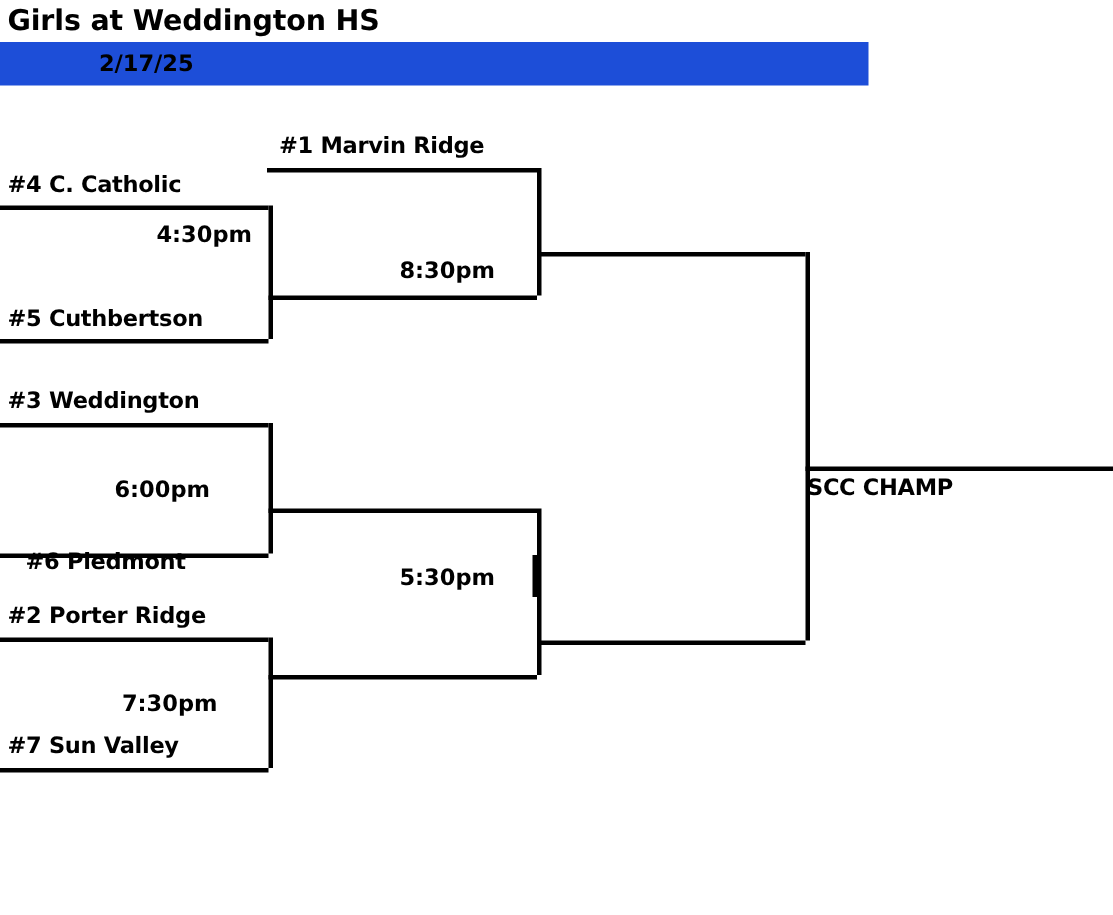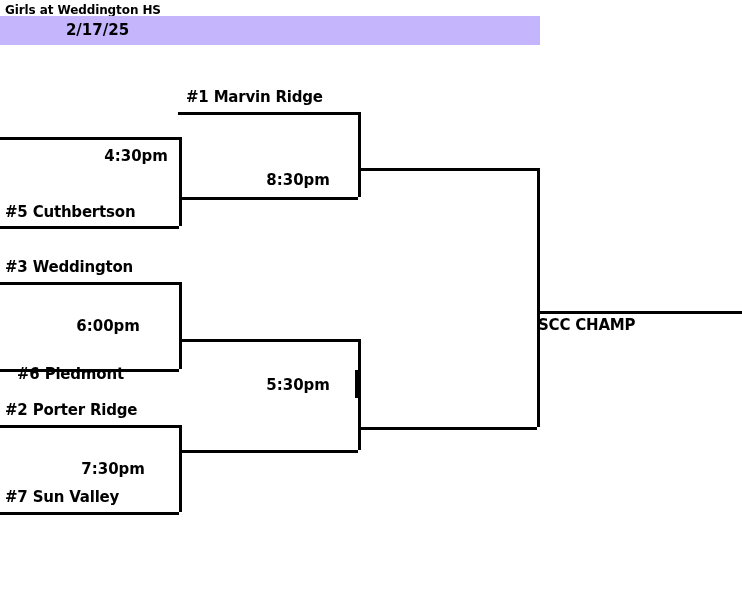--- a/index.html
+++ b/index.html
@@ -15,34 +15,35 @@
     background: #ffffff;
     font-family: "DejaVu Sans", "Liberation Sans", sans-serif;
     overflow: hidden;
   }
 
   
   #venue-title {
     position: absolute;
     left: 5px;
     top: 3px;
-    font-size: 12px;
+    font-size: 19px;
     font-weight: bold;
     color: #000000;
     white-space: nowrap;
     letter-spacing: -0.1px;
   }
 
   #date-bar {
     position: absolute;
     left: 0px;
-    top: 16px;
+    top: 28px;
     width: 540px;
     height: 29px;
-    background: #c4b5fd;
+    background: #1d4ed8;
+    padding-left: 39px;
   }
   .date-cell {
     position: absolute;
     top: 0px;
     height: 29px;
     line-height: 29px;
     font-size: 15px;
     font-weight: bold;
     color: #000000;
     text-align: center;
@@ -99,20 +100,21 @@
 <body>
 
 <div id="bracket-page">
 
   <div id="venue-title">Girls at Weddington HS</div>
 
   <div id="date-bar">
     <div class="date-cell" id="date-cell-0">2/17/25</div>
   </div>
 
+  <div class="team-label" style="left:5px; top:114px;">#4 C. Catholic</div>
 
   <div class="hline" style="left:0px; top:137px; width:179px;"></div>
 
   <div class="vline" style="left:179px; top:137px; height:89px;"></div>
 
   <div class="hline" style="left:0px; top:226px; width:179px;"></div>
 
   <div class="time-label" style="left:0px; top:147px; width:168px;">4:30pm</div>
 
   <div class="team-label" style="left:5px; top:203px;">#5 Cuthbertson</div>

